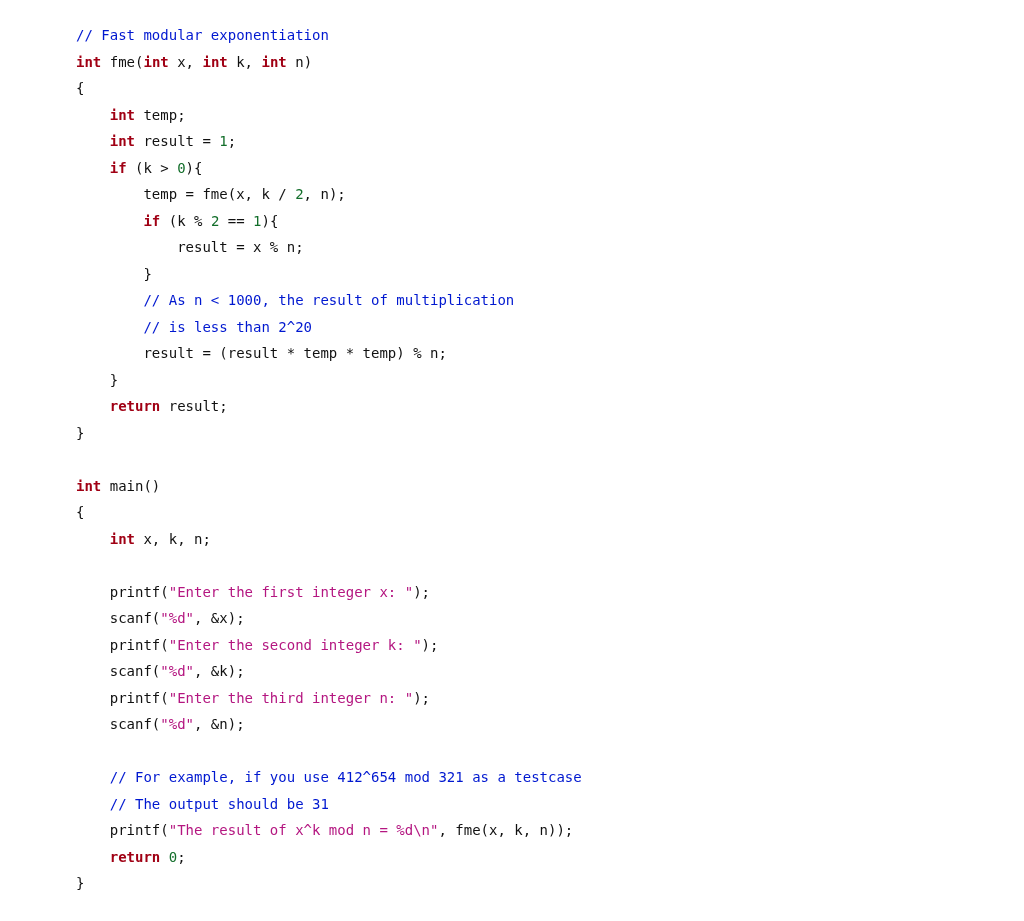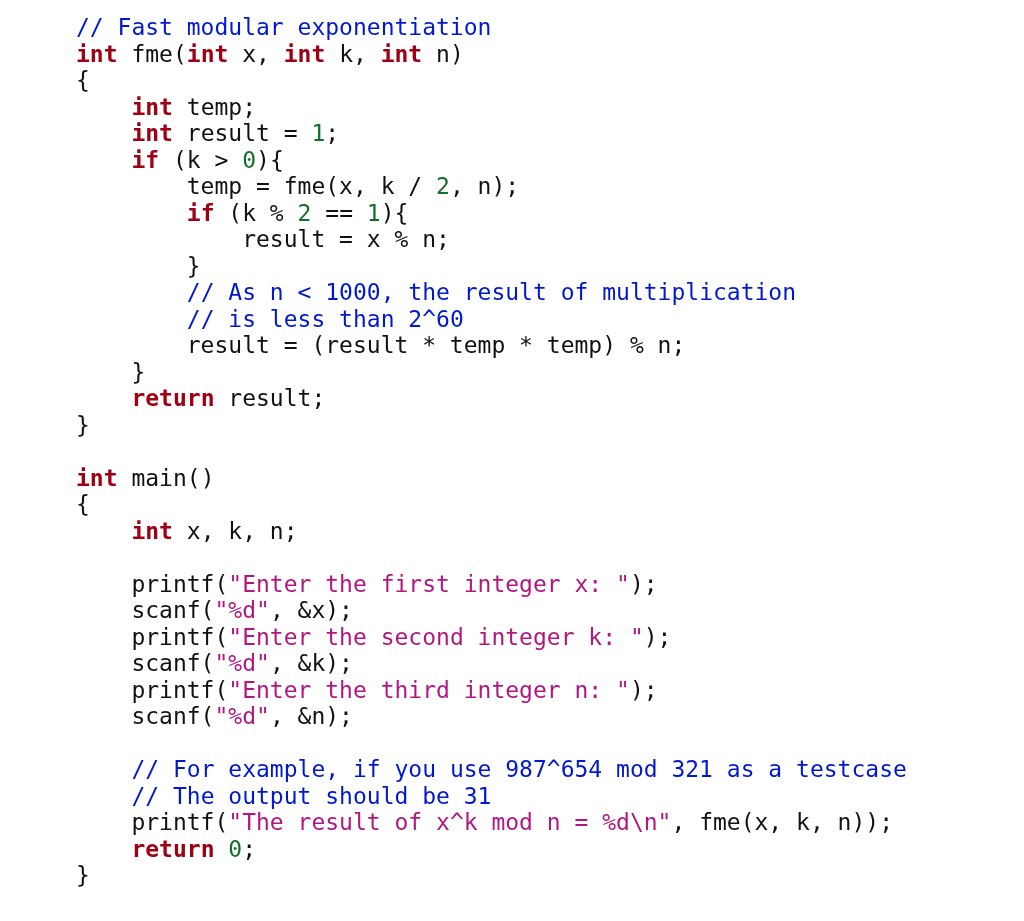--- a/index.html
+++ b/index.html
@@ -5,23 +5,23 @@
   html, body {
     margin: 0;
     padding: 0;
     background: #ffffff;
     width: 1024px;
     height: 921px;
     overflow: hidden;
   }
   pre.code {
     margin: 0;
-    padding: 14px 0 0 76px;
+    padding: 22px 0 0 76px;
     font-family: "DejaVu Sans Mono", "Liberation Mono", Menlo, Consolas, monospace;
-    font-size: 23px;
+    font-size: 14px;
     line-height: 26.5px;
     white-space: pre;
     color: #111111;
     letter-spacing: 0px;
   }
   .c-comment { color: #0018d0; }
   .c-keyword { color: #a00014; font-weight: bold; }
   .c-number  { color: #126e2a; }
   .c-string  { color: #b41680; }
 </style>
@@ -32,34 +32,34 @@
 <span class="c-keyword">int</span> fme(<span class="c-keyword">int</span> x, <span class="c-keyword">int</span> k, <span class="c-keyword">int</span> n)
 {
     <span class="c-keyword">int</span> temp;
     <span class="c-keyword">int</span> result = <span class="c-number">1</span>;
     <span class="c-keyword">if</span> (k &gt; <span class="c-number">0</span>){
         temp = fme(x, k / <span class="c-number">2</span>, n);
         <span class="c-keyword">if</span> (k % <span class="c-number">2</span> == <span class="c-number">1</span>){
             result = x % n;
         }
         <span class="c-comment">// As n &lt; 1000, the result of multiplication</span>
-        <span class="c-comment">// is less than 2^60</span>
+        <span class="c-comment">// is less than 2^20</span>
         result = (result * temp * temp) % n;
     }
     <span class="c-keyword">return</span> result;
 }
 
 <span class="c-keyword">int</span> main()
 {
     <span class="c-keyword">int</span> x, k, n;
 
     printf(<span class="c-string">"Enter the first integer x: "</span>);
     scanf(<span class="c-string">"%d"</span>, &amp;x);
     printf(<span class="c-string">"Enter the second integer k: "</span>);
     scanf(<span class="c-string">"%d"</span>, &amp;k);
     printf(<span class="c-string">"Enter the third integer n: "</span>);
     scanf(<span class="c-string">"%d"</span>, &amp;n);
 
-    <span class="c-comment">// For example, if you use 987^654 mod 321 as a testcase</span>
+    <span class="c-comment">// For example, if you use 412^654 mod 321 as a testcase</span>
     <span class="c-comment">// The output should be 31</span>
     printf(<span class="c-string">"The result of x^k mod n = %d\n"</span>, fme(x, k, n));
     <span class="c-keyword">return</span> <span class="c-number">0</span>;
 }</pre>
 
 </body></html>

